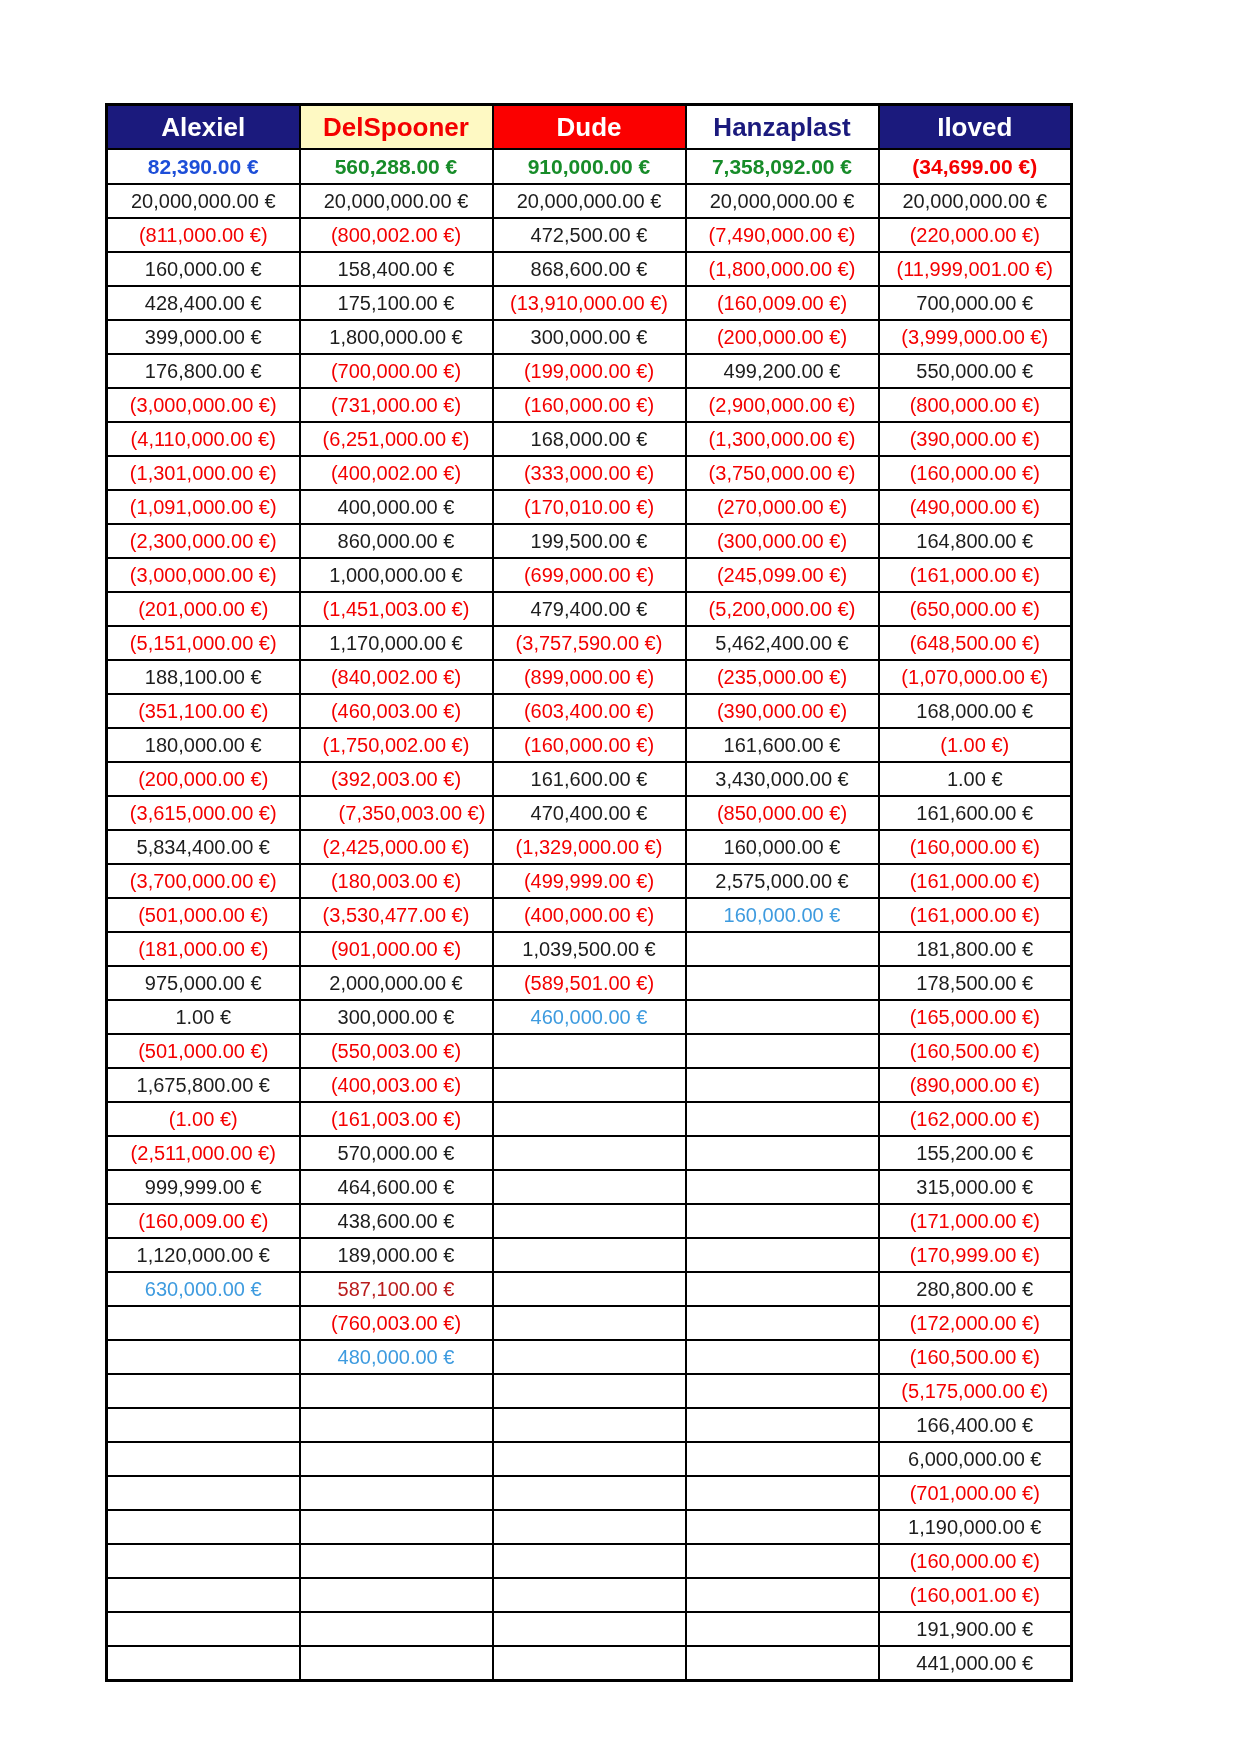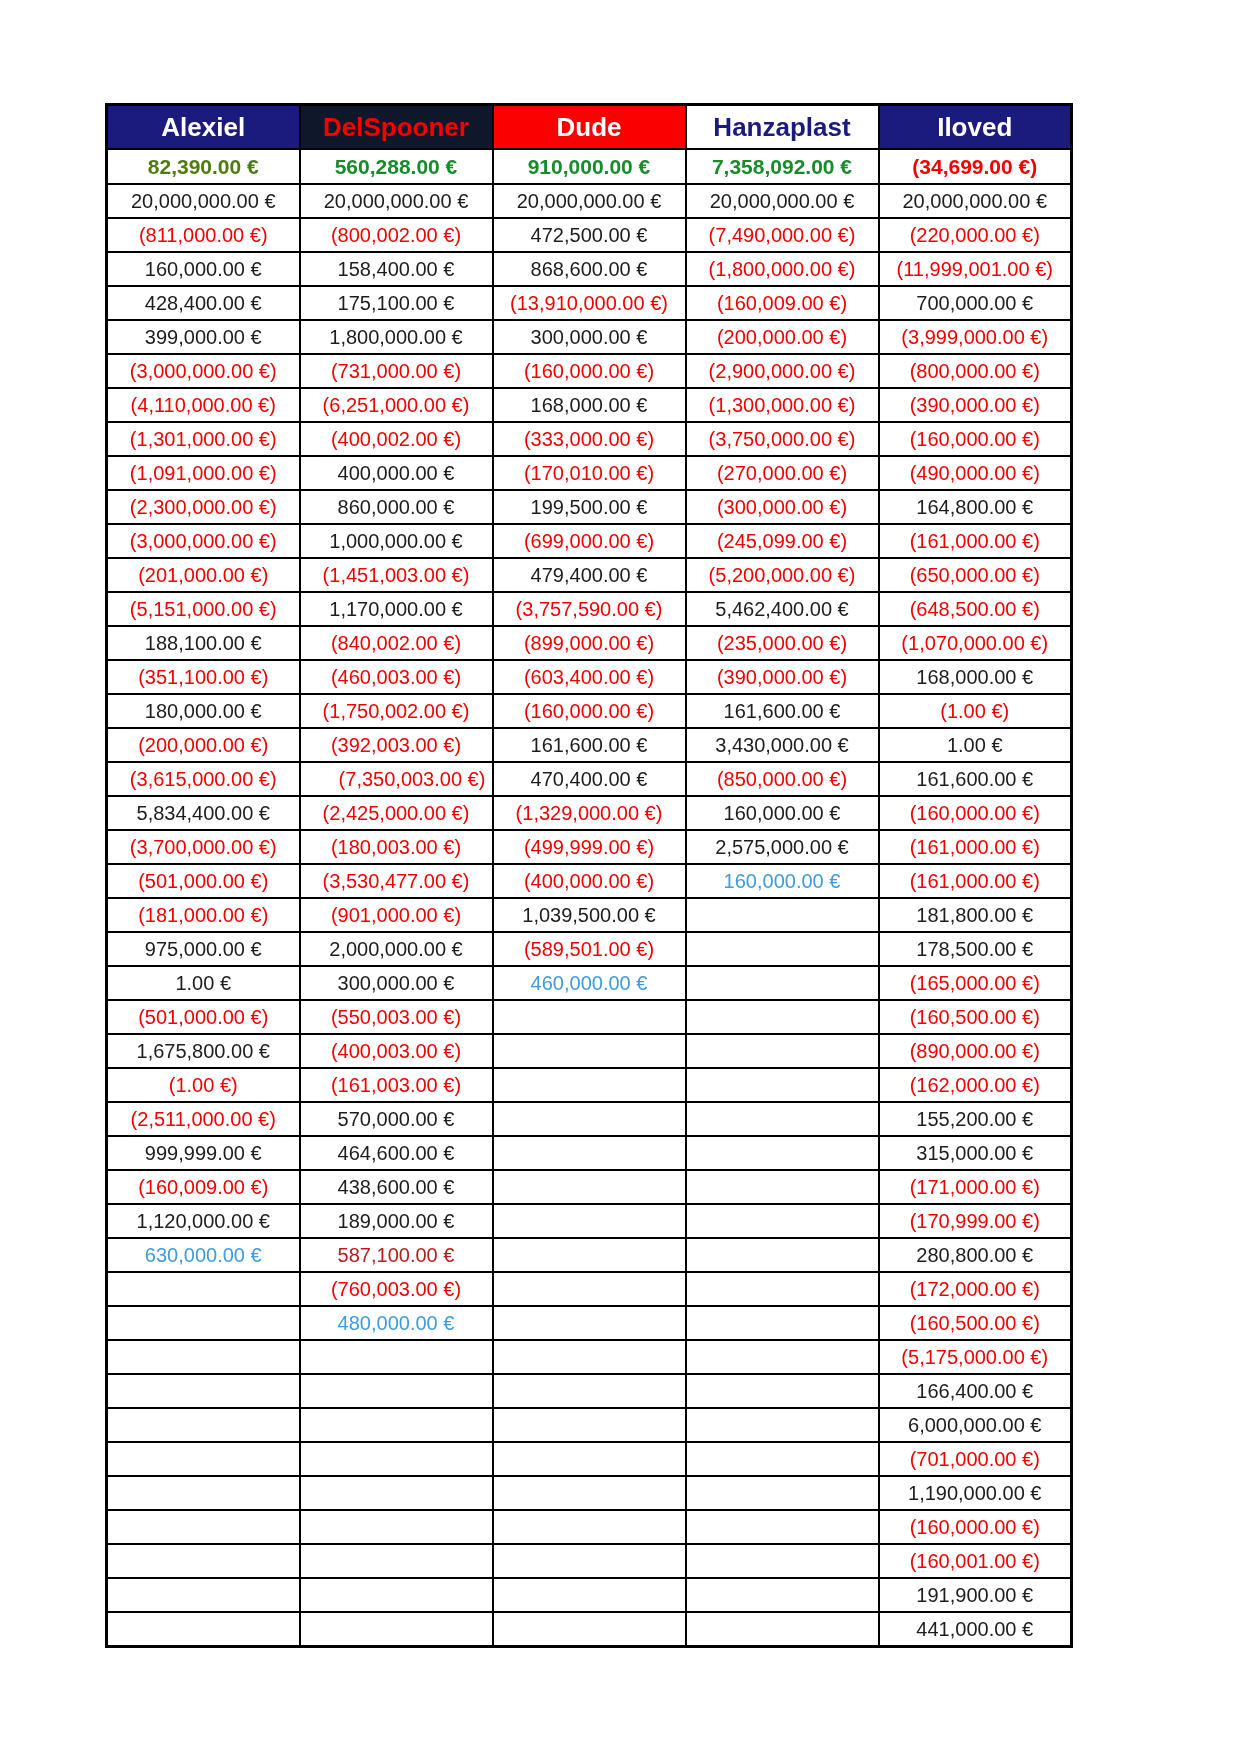--- a/index.html
+++ b/index.html
@@ -57,29 +57,29 @@
     <colgroup>
         <col>
         <col>
         <col>
         <col>
         <col>
       </colgroup>
     <thead>
       <tr>
           <th style="background: rgb(27, 26, 125); color: rgb(255, 255, 255);">Alexiel</th>
-          <th style="background: #0f172a; color: rgb(244, 0, 0);">DelSpooner</th>
+          <th style="background: #fef9c3; color: rgb(244, 0, 0);">DelSpooner</th>
           <th style="background: rgb(251, 0, 0); color: rgb(255, 255, 255);">Dude</th>
           <th style="background: rgb(255, 255, 255); color: rgb(27, 26, 125);">Hanzaplast</th>
           <th style="background: rgb(27, 26, 125); color: rgb(255, 255, 255);">Iloved</th>
         </tr>
     </thead>
     <tbody>
         <tr class="totals-row">
-          <td style="color: #4d7c0f;">82,390.00 €</td>
+          <td style="color: #1d4ed8;">82,390.00 €</td>
           <td style="color: rgb(23, 140, 41);">560,288.00 €</td>
           <td style="color: rgb(23, 140, 41);">910,000.00 €</td>
           <td style="color: rgb(23, 140, 41);">7,358,092.00 €</td>
           <td style="color: rgb(244, 0, 0);">(34,699.00 €)</td>
         </tr>
         <tr>
           <td style="color: rgb(29, 29, 29);">20,000,000.00 €</td>
           <td style="color: rgb(29, 29, 29);">20,000,000.00 €</td>
           <td style="color: rgb(29, 29, 29);">20,000,000.00 €</td>
           <td style="color: rgb(29, 29, 29);">20,000,000.00 €</td>
@@ -107,20 +107,27 @@
           <td style="color: rgb(29, 29, 29);">700,000.00 €</td>
         </tr>
         <tr>
           <td style="color: rgb(29, 29, 29);">399,000.00 €</td>
           <td style="color: rgb(29, 29, 29);">1,800,000.00 €</td>
           <td style="color: rgb(29, 29, 29);">300,000.00 €</td>
           <td style="color: rgb(244, 0, 0);">(200,000.00 €)</td>
           <td style="color: rgb(244, 0, 0);">(3,999,000.00 €)</td>
         </tr>
         <tr>
+          <td style="color: rgb(29, 29, 29);">176,800.00 €</td>
+          <td style="color: rgb(244, 0, 0);">(700,000.00 €)</td>
+          <td style="color: rgb(244, 0, 0);">(199,000.00 €)</td>
+          <td style="color: rgb(29, 29, 29);">499,200.00 €</td>
+          <td style="color: rgb(29, 29, 29);">550,000.00 €</td>
+        </tr>
+        <tr>
           <td style="color: rgb(244, 0, 0);">(3,000,000.00 €)</td>
           <td style="color: rgb(244, 0, 0);">(731,000.00 €)</td>
           <td style="color: rgb(244, 0, 0);">(160,000.00 €)</td>
           <td style="color: rgb(244, 0, 0);">(2,900,000.00 €)</td>
           <td style="color: rgb(244, 0, 0);">(800,000.00 €)</td>
         </tr>
         <tr>
           <td style="color: rgb(244, 0, 0);">(4,110,000.00 €)</td>
           <td style="color: rgb(244, 0, 0);">(6,251,000.00 €)</td>
           <td style="color: rgb(29, 29, 29);">168,000.00 €</td>

